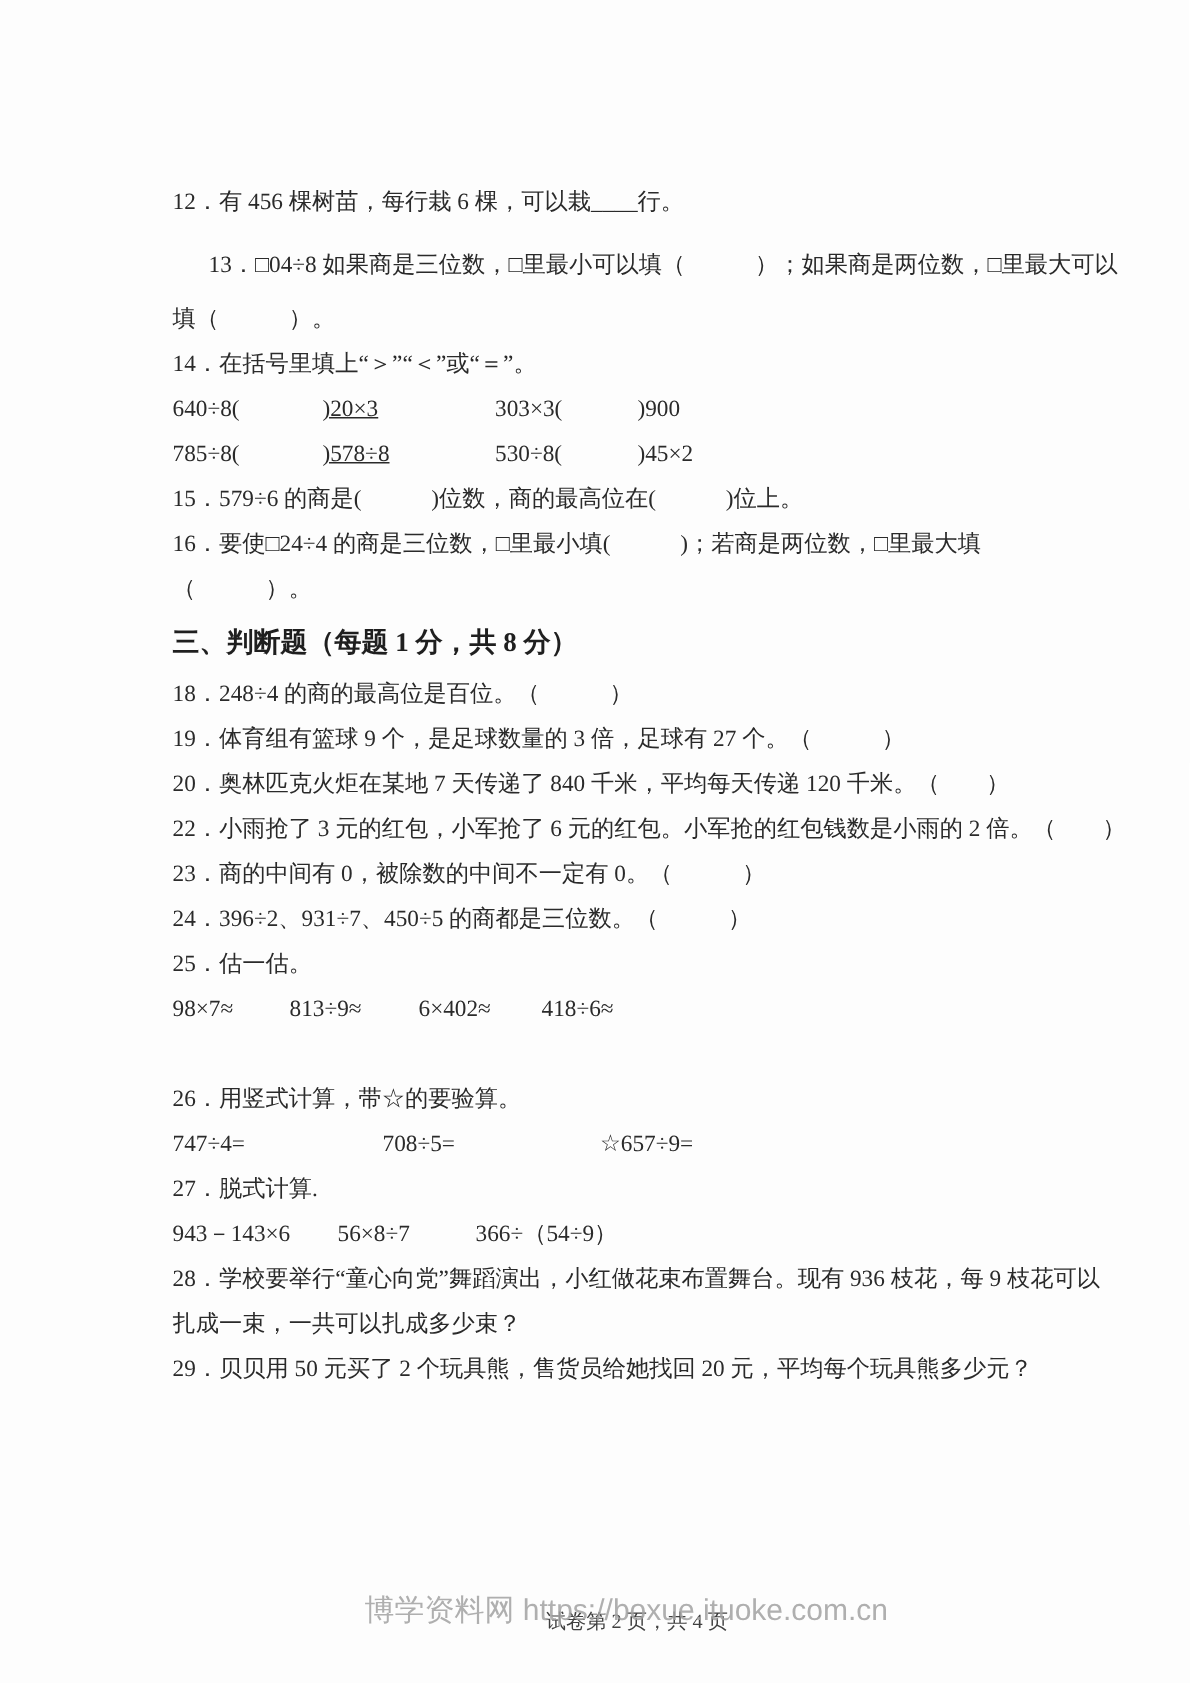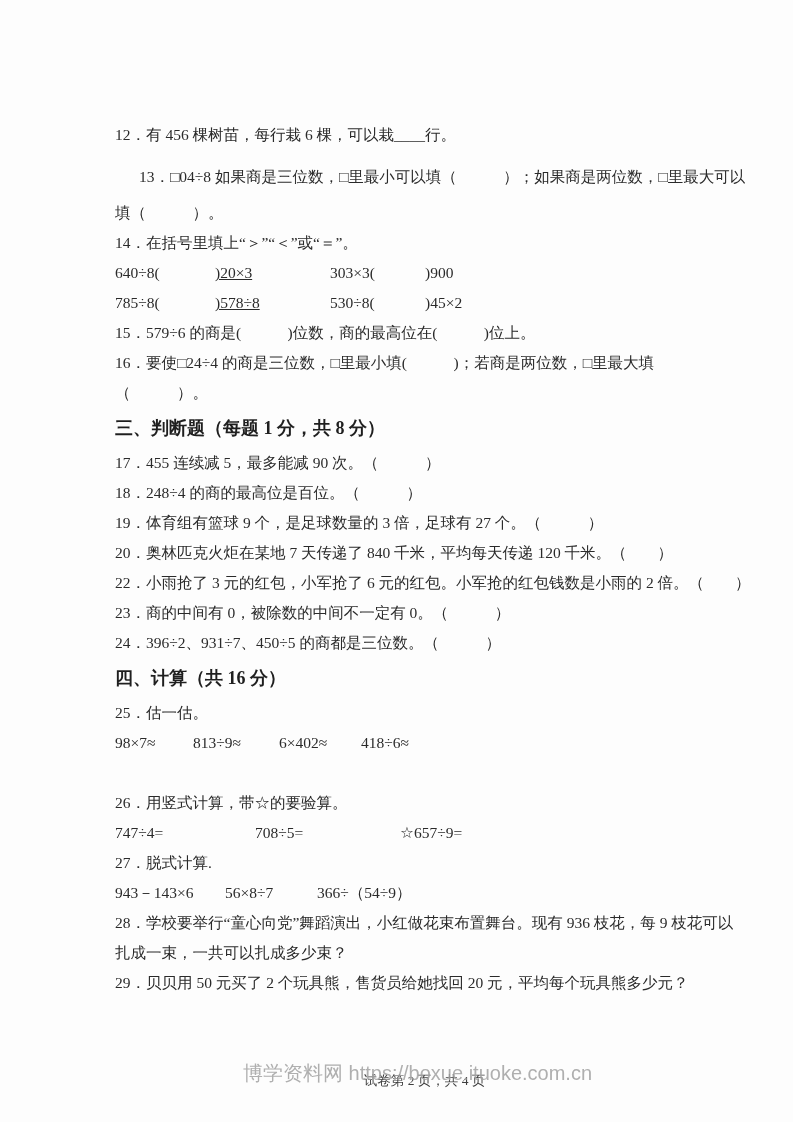--- a/index.html
+++ b/index.html
@@ -104,29 +104,27 @@
       <span class="c3">)45×2</span>
     </div>
 
     <p class="line">15．579÷6 的商是(　　　)位数，商的最高位在(　　　)位上。</p>
 
     <p class="line">16．要使□24÷4 的商是三位数，□里最小填(　　　)；若商是两位数，□里最大填</p>
     <p class="line">（　　　）。</p>
 
     <h2 class="sec-title">三、判断题（每题 1 分，共 8 分）</h2>
 
-    <p class="line">17．455 连续减 5，最多能减 90 次。（　　　）</p>
     <p class="line">18．248÷4 的商的最高位是百位。（　　　）</p>
     <p class="line">19．体育组有篮球 9 个，是足球数量的 3 倍，足球有 27 个。（　　　）</p>
     <p class="line">20．奥林匹克火炬在某地 7 天传递了 840 千米，平均每天传递 120 千米。（　　）</p>
     <p class="line">22．小雨抢了 3 元的红包，小军抢了 6 元的红包。小军抢的红包钱数是小雨的 2 倍。（　　）</p>
     <p class="line">23．商的中间有 0，被除数的中间不一定有 0。（　　　）</p>
     <p class="line">24．396÷2、931÷7、450÷5 的商都是三位数。（　　　）</p>
 
-    <h2 class="sec-title">四、计算（共 16 分）</h2>
 
     <p class="line">25．估一估。</p>
     <div class="row est-row">
       <span class="c0">98×7≈</span>
       <span class="c1">813÷9≈</span>
       <span class="c2">6×402≈</span>
       <span class="c3">418÷6≈</span>
     </div>
 
     <p class="line mt30">26．用竖式计算，带☆的要验算。</p>

